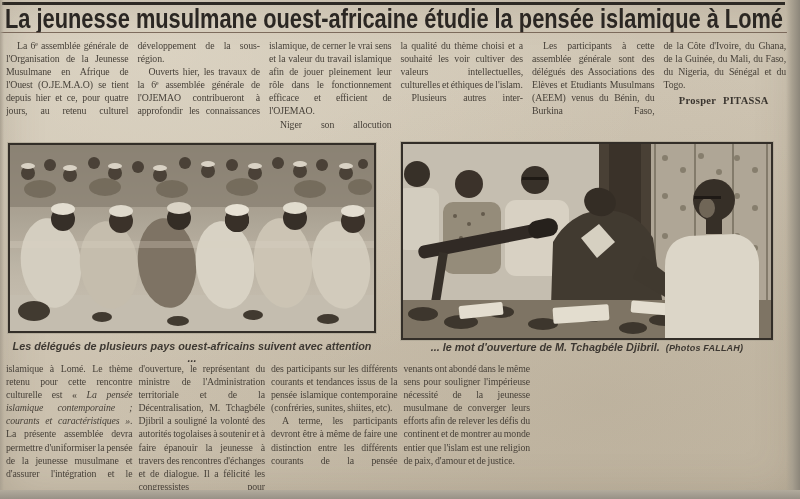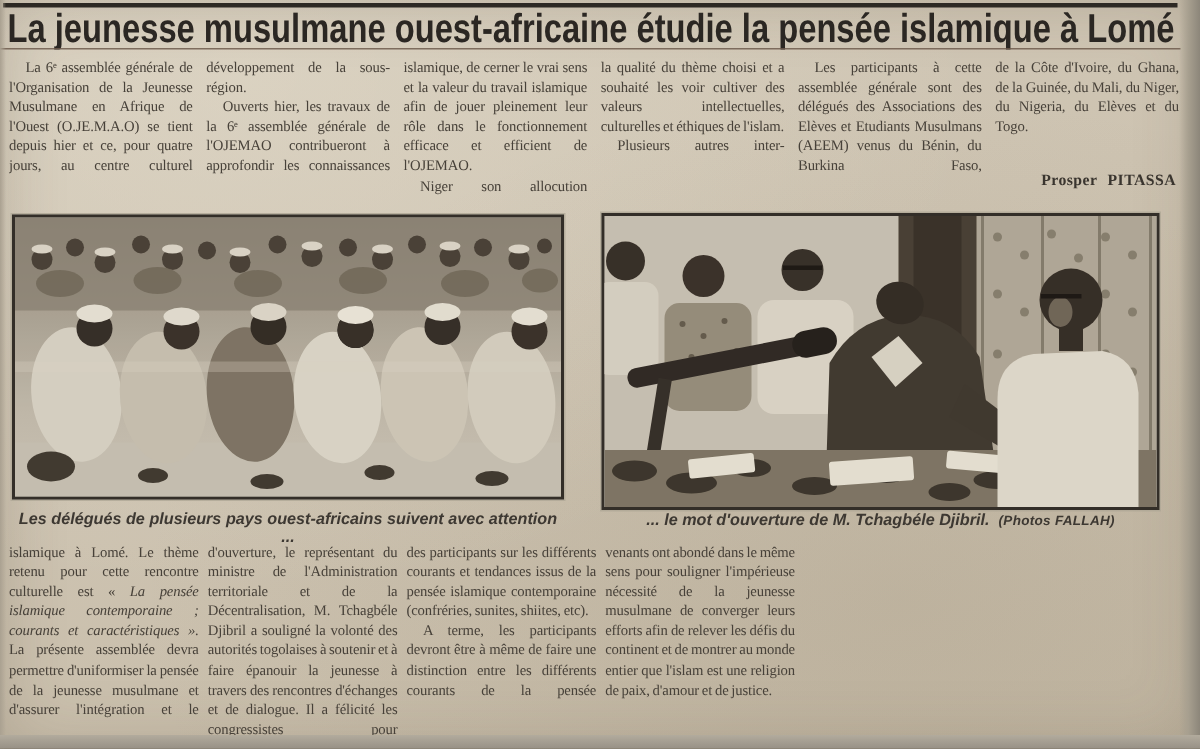--- a/index.html
+++ b/index.html
@@ -30,21 +30,21 @@
     display:grid; grid-template-columns:repeat(6,1fr); column-gap:9px; overflow:hidden; }
   .cols-bottom { position:absolute; top:362px; left:6px; width:524px; height:130px;
     display:grid; grid-template-columns:repeat(4,1fr); column-gap:6px; overflow:hidden; }
 
   .para { margin:0; font-size:9.8px; line-height:13.1px; text-align:justify;
     letter-spacing:-0.1px; word-spacing:-0.5px; color:#474139; }
   .indent { text-indent:11px; }
   .jlast { text-align-last:justify; }
   .it { font-style:italic; }
 
-  .byline { margin:24px 2px 0 0; text-align:right; font-weight:700; font-size:10.5px;
+  .byline { margin:4px 2px 0 0; text-align:center; font-weight:700; font-size:10.5px;
     letter-spacing:0.3px; word-spacing:4px; color:#3a352f; }
 
   .photo { position:absolute; margin:0; border:2px solid #332e28; background:#b4aea2;
     box-shadow:0 0 0 1px rgba(175,167,150,0.8); }
   .photo svg { display:block; width:100%; height:100%; }
   .photo-left  { left:8px;   top:143px; width:364px; height:186px; }
   .photo-right { left:401px; top:142px; width:368px; height:194px; }
 
   .caption { position:absolute; font-family:"Liberation Sans", sans-serif;
     font-style:italic; font-weight:700; font-size:10.8px; color:#3d3832; text-align:center; }
@@ -62,39 +62,39 @@
   <div class="headline-wrap">
     <svg width="784" height="29" viewBox="0 0 784 29">
       <text class="headline-text" x="2" y="24" font-size="27" textLength="778" lengthAdjust="spacingAndGlyphs">La jeunesse musulmane ouest-africaine étudie la pensée islamique à Lomé</text>
     </svg>
   </div>
 
   <div class="rule-under"></div>
 
   <div class="cols-top">
     <div class="col">
-      <p class="para indent jlast">La 6ᵉ assemblée générale de l'Organisation de la Jeunesse Musulmane en Afrique de l'Ouest (O.JE.M.A.O) se tient depuis hier et ce, pour quatre jours, au centre culturel</p>
+      <p class="para indent jlast">La 6ᵉ assemblée générale de l'Organisation de la Jeunesse Musulmane en Afrique de l'Ouest (O.JE.M.A.O) se tient depuis hier et ce, pour quatre jours, au retenu culturel</p>
     </div>
     <div class="col">
       <p class="para">développement de la sous-région.</p>
       <p class="para indent jlast">Ouverts hier, les travaux de la 6ᵉ assemblée générale de l'OJEMAO contribueront à approfondir les connaissances</p>
     </div>
     <div class="col">
       <p class="para">islamique, de cerner le vrai sens et la valeur du travail islamique afin de jouer pleinement leur rôle dans le fonctionnement efficace et efficient de l'OJEMAO.</p>
       <p class="para indent jlast">Niger son allocution</p>
     </div>
     <div class="col">
       <p class="para">la qualité du thème choisi et a souhaité les voir cultiver des valeurs intellectuelles, culturelles et éthiques de l'islam.</p>
       <p class="para indent jlast">Plusieurs autres inter-</p>
     </div>
     <div class="col">
       <p class="para indent jlast">Les participants à cette assemblée générale sont des délégués des Associations des Elèves et Etudiants Musulmans (AEEM) venus du Bénin, du Burkina Faso,</p>
     </div>
     <div class="col">
-      <p class="para">de la Côte d'Ivoire, du Ghana, de la Guinée, du Mali, du Niger, du Nigeria, du Elèves et du Togo.</p>
+      <p class="para">de la Côte d'Ivoire, du Ghana, de la Guinée, du Mali, du Faso, du Nigeria, du Sénégal et du Togo.</p>
       <p class="byline">Prosper  PITASSA</p>
     </div>
   </div>
 
   <figure class="photo photo-left">
     <svg viewBox="0 0 364 186" preserveAspectRatio="none">
       <defs>
         <linearGradient id="lpbg" x1="0" y1="0" x2="0" y2="1">
           <stop offset="0" stop-color="#938c7f"></stop>
           <stop offset="0.35" stop-color="#aaa395"></stop>

